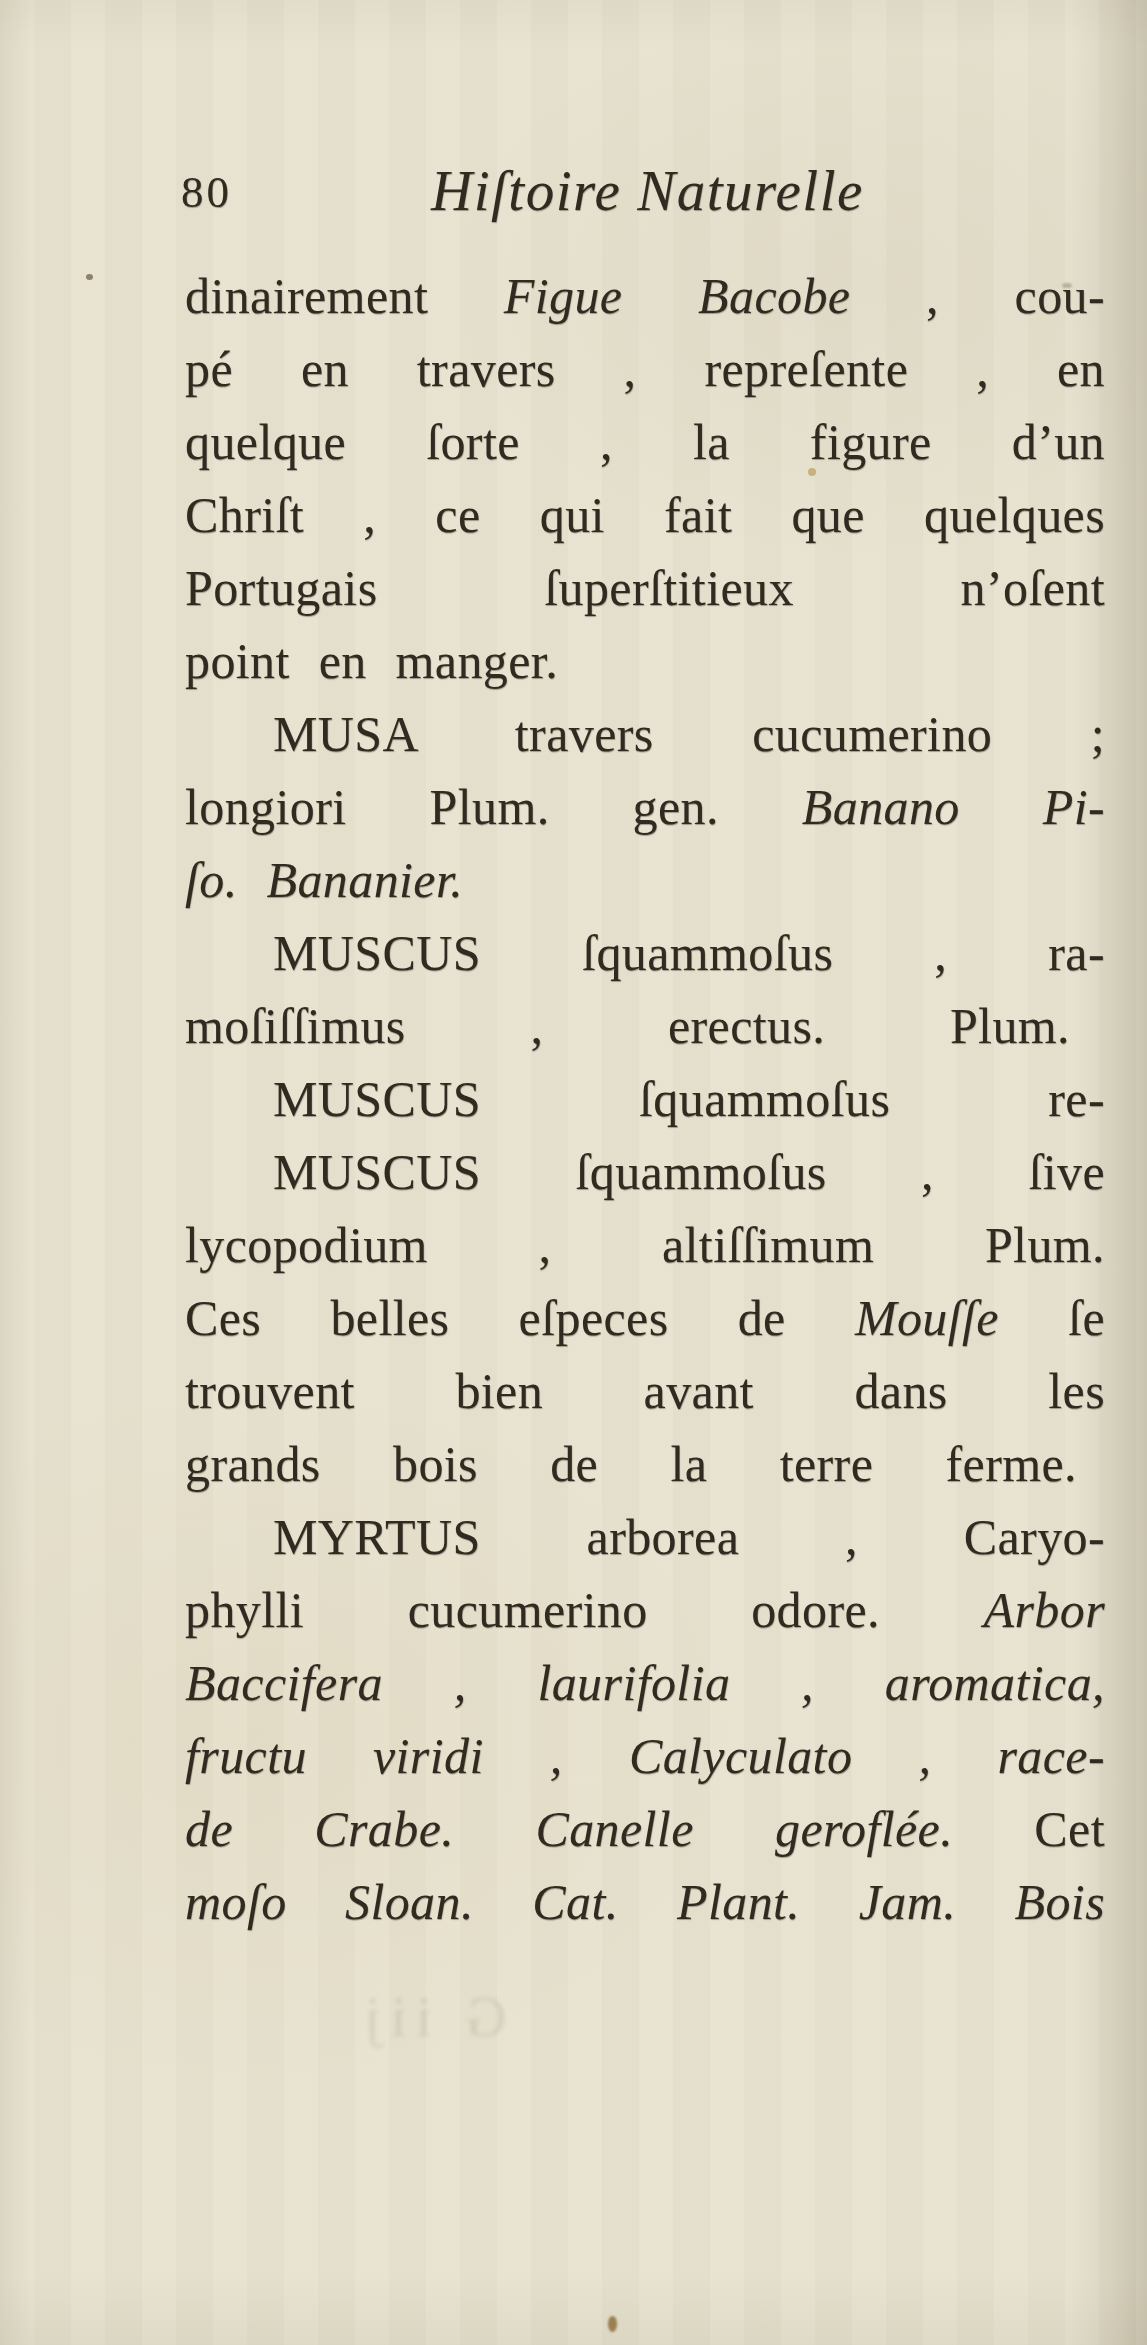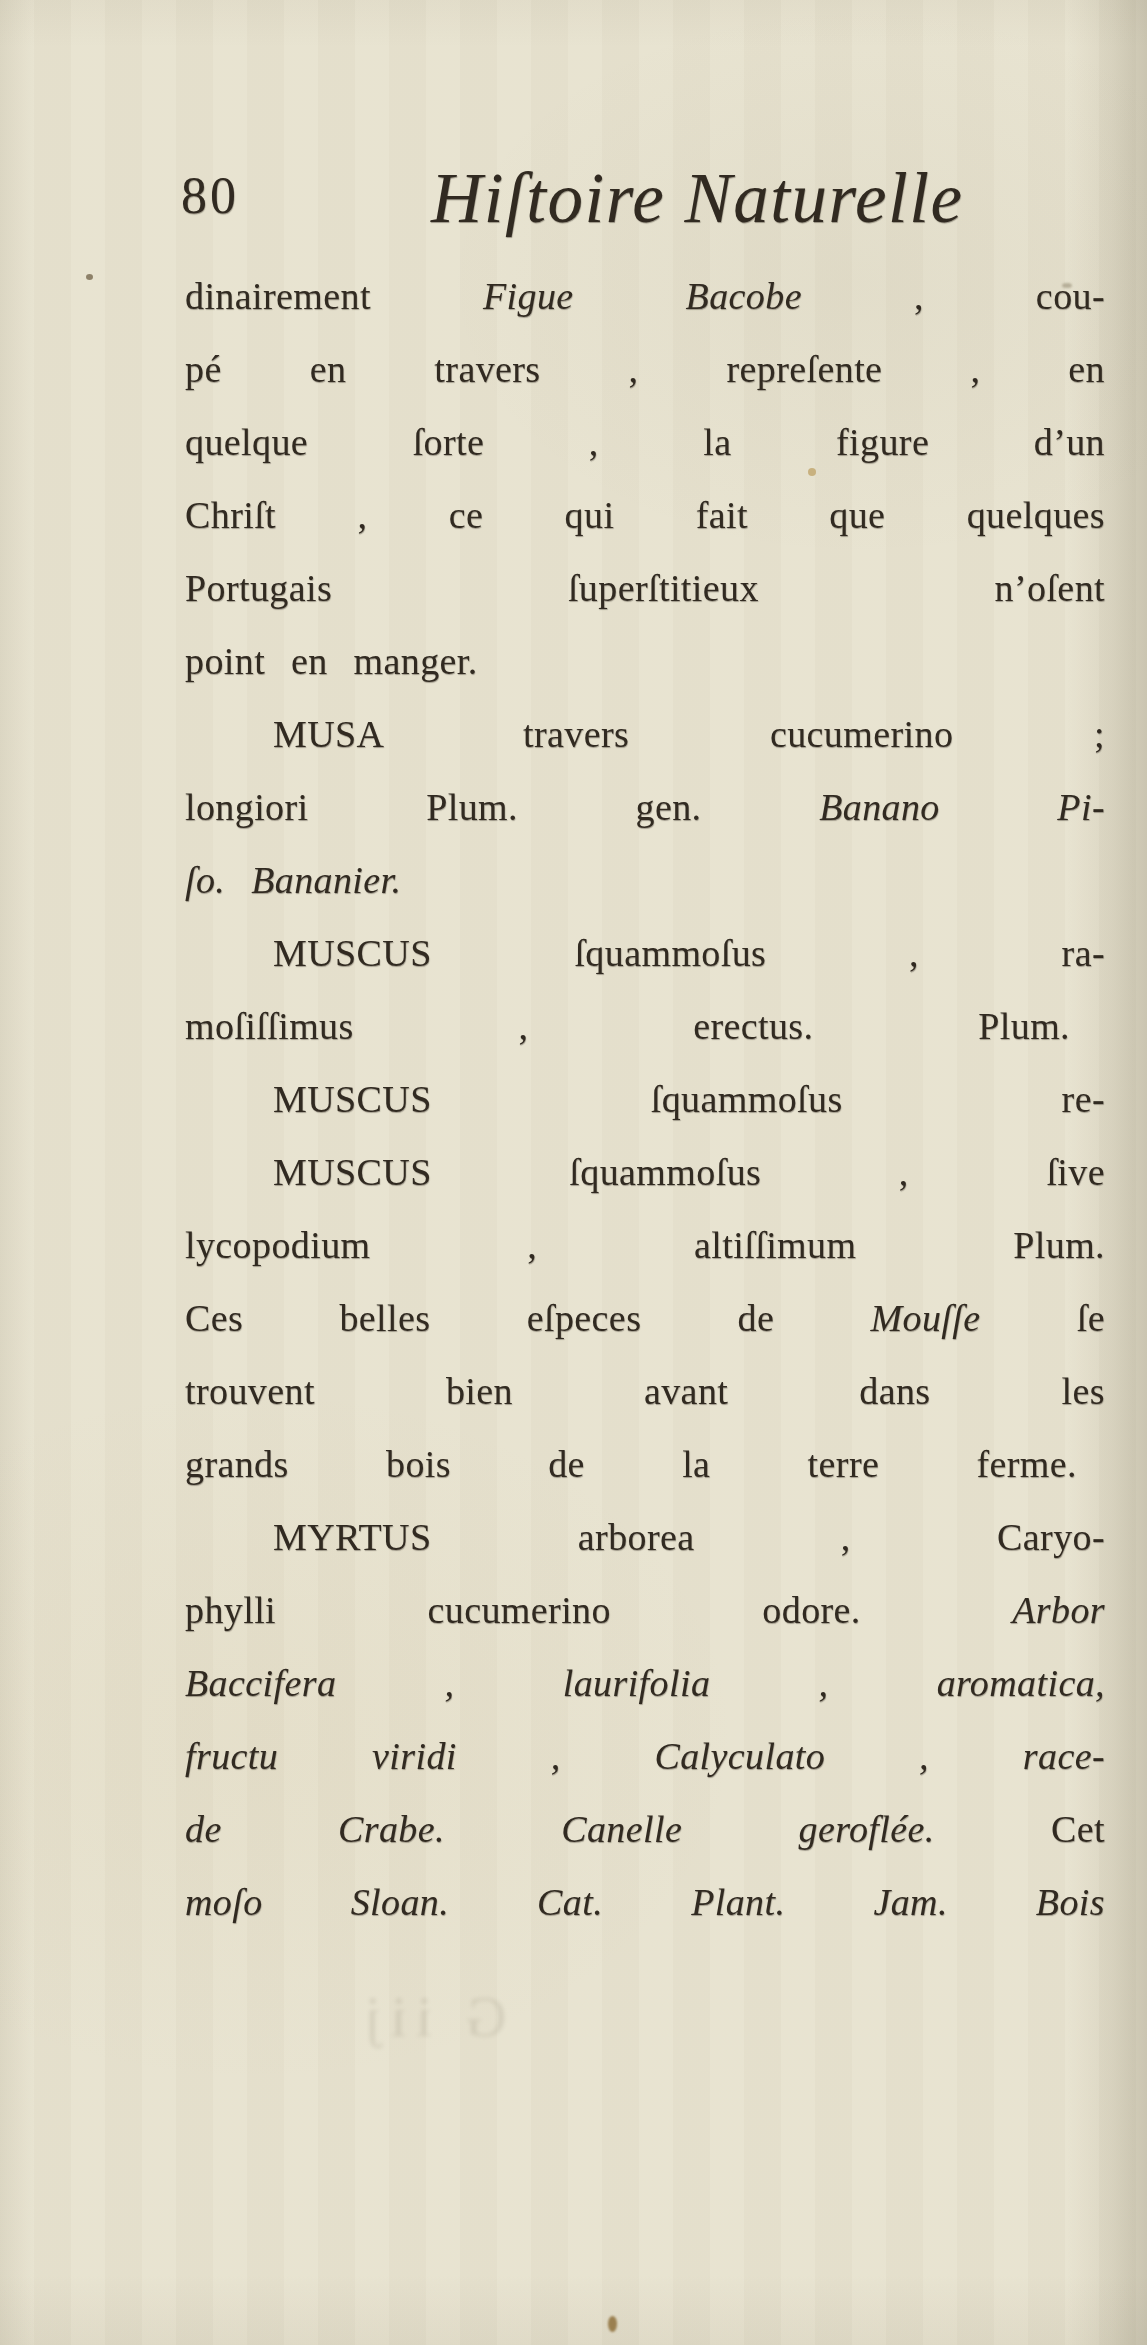--- a/index.html
+++ b/index.html
@@ -27,32 +27,32 @@
   }
   .text-block {
     position: absolute;
     left: 185px;
     top: 158px;
     width: 920px;
   }
   .header { position: relative; height: 92px; margin-bottom: 10px; }
   .page-number {
     position: absolute; left: -4px; top: 8px;
-    font-size: 52px; letter-spacing: 3px;
+    font-size: 45px; letter-spacing: 3px;
     text-shadow: 0.5px 0.5px 0.9px rgba(45,38,28,0.4);
   }
   .running-title {
     position: absolute; left: 246px; top: 0;
-    font-style: italic; font-size: 71px; letter-spacing: 1.5px;
+    font-style: italic; font-size: 57px; letter-spacing: 1.5px;
     text-shadow: 0.5px 0.5px 0.9px rgba(45,38,28,0.4);
   }
   .line {
     height: 73px;
     line-height: 73px;
-    font-size: 38px;
+    font-size: 50px;
     letter-spacing: 0.4px;
     word-spacing: 3px;
     white-space: normal;
     text-shadow: 0.5px 0.6px 0.9px rgba(45,38,28,0.38);
   }
   .line.j { text-align: justify; text-align-last: justify; }
   .line.indent { padding-left: 88px; }
   .line.last { word-spacing: 16px; }
   .it { font-style: italic; }
   .ghost-mark {

